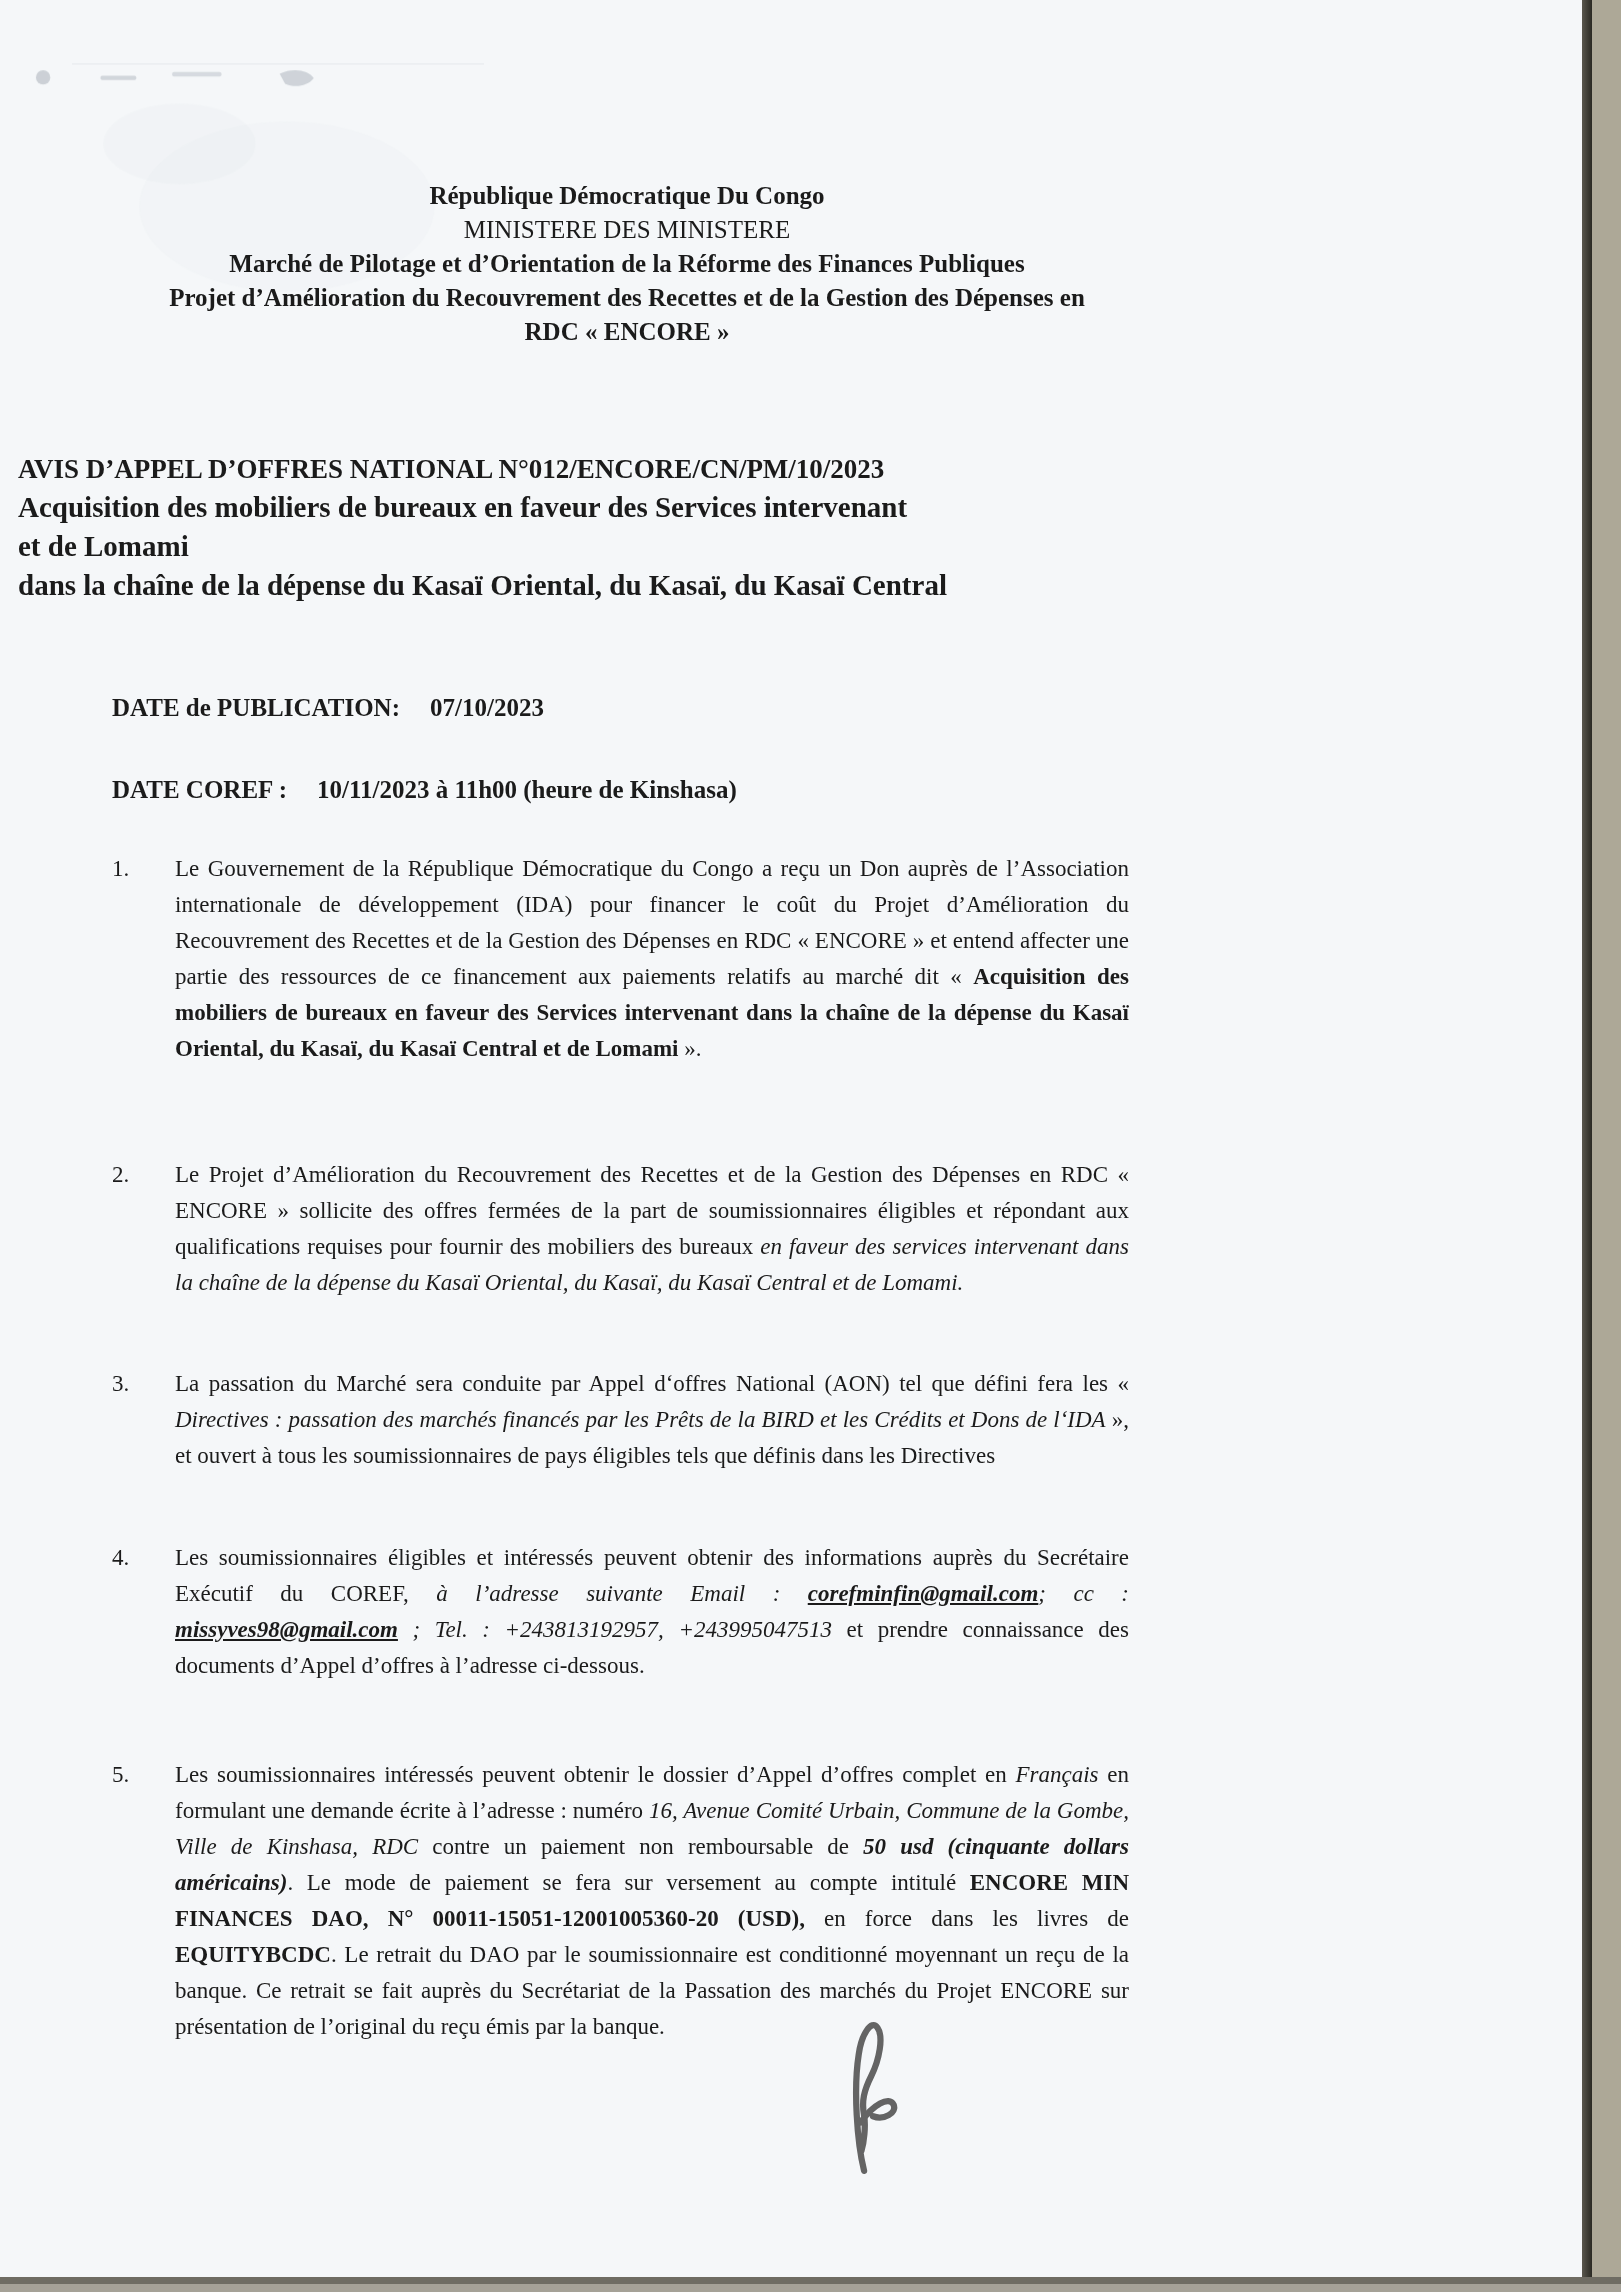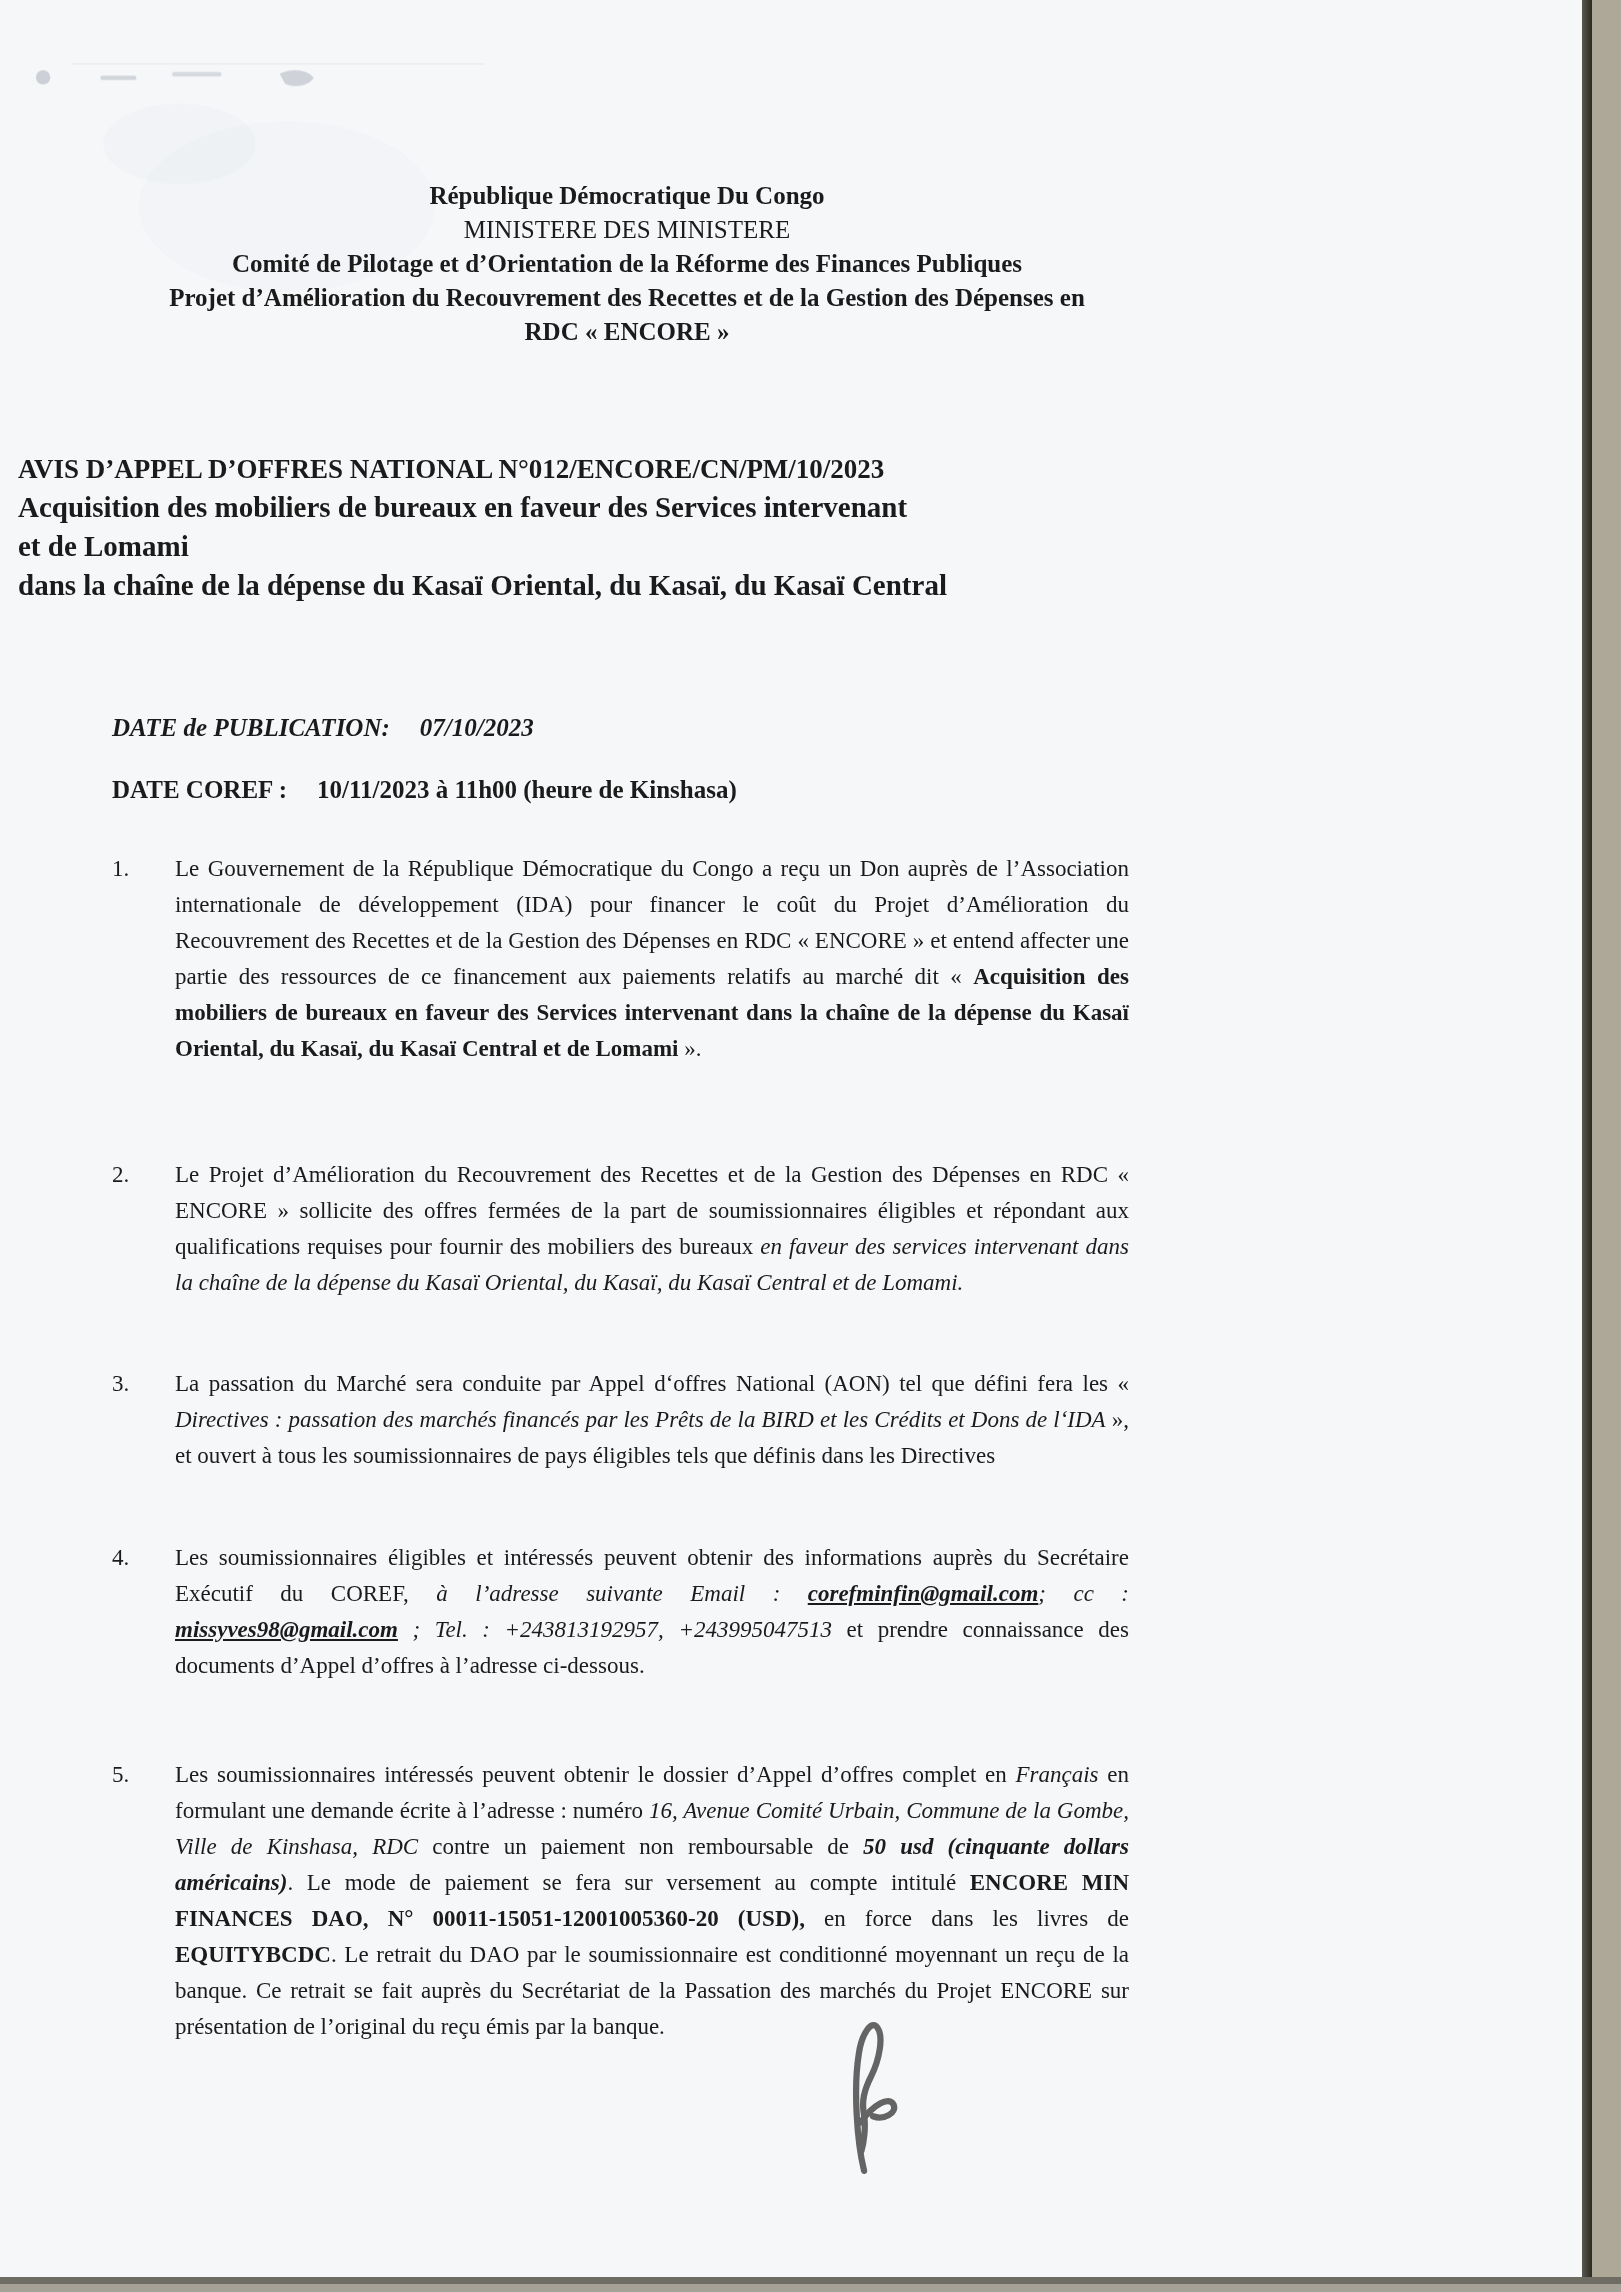--- a/index.html
+++ b/index.html
@@ -24,21 +24,21 @@
   .doc-header div{white-space:nowrap;}
   .h-regular{font-weight:normal;}
 
   
   .doc-title{position:absolute;top:450px;left:18px;width:1218px;text-align:left;font-weight:bold;}
   .t-notice{font-size:27px;line-height:38px;white-space:nowrap;}
   .t-subject div{font-size:29px;line-height:39px;white-space:nowrap;}
 
   
   .date-line{position:absolute;left:112px;font-size:25px;font-weight:bold;white-space:nowrap;}
-  .date-pub{top:714px;font-style:italic;}
+  .date-pub{top:694px;}
   .date-lim{top:776px;}
   .date-line .val{margin-left:30px;}
 
   
   .para{position:absolute;left:112px;width:1016px;}
   .para .num{position:absolute;left:0;top:0;font-size:23px;line-height:36px;}
   .para .txt{margin-left:63px;width:954px;text-align:justify;font-size:23px;line-height:36px;}
   .p1{top:851px}.p2{top:1157px}.p3{top:1366px}.p4{top:1540px}.p5{top:1757px}
 
   
@@ -57,21 +57,21 @@
       <rect x="172" y="30" width="55" height="5" rx="2" opacity="0.6"></rect>
       <path d="M 292 32 c 15 -7 32 -4 38 5 c -7 9 -22 11 -32 6 z" opacity="0.75"></path>
       <ellipse cx="300" cy="180" rx="165" ry="95" opacity="0.06"></ellipse>
       <ellipse cx="180" cy="110" rx="85" ry="45" opacity="0.07"></ellipse>
     </g>
   </svg>
 
   <header class="doc-header">
     <div>République Démocratique Du Congo</div>
     <div class="h-regular">MINISTERE DES MINISTERE</div>
-    <div>Comité de Pilotage et d’Orientation de la Réforme des Finances Publiques</div>
+    <div>Marché de Pilotage et d’Orientation de la Réforme des Finances Publiques</div>
     <div>Projet d’Amélioration du Recouvrement des Recettes et de la Gestion des Dépenses en</div>
     <div>RDC « ENCORE »</div>
   </header>
 
   <section class="doc-title">
     <div class="t-notice">AVIS D’APPEL D’OFFRES NATIONAL N°012/ENCORE/CN/PM/10/2023</div>
     <div class="t-subject">
       <div>Acquisition des mobiliers de bureaux en faveur des Services intervenant</div>
       <div>et de Lomami</div>
       <div>dans la chaîne de la dépense du Kasaï Oriental, du Kasaï, du Kasaï Central</div>

